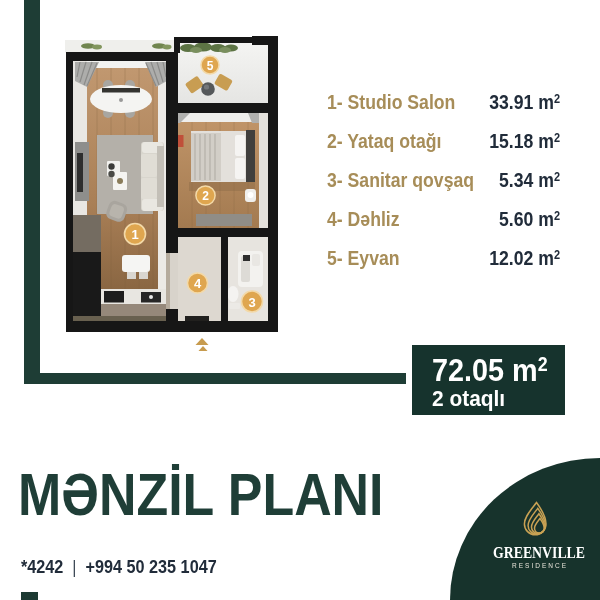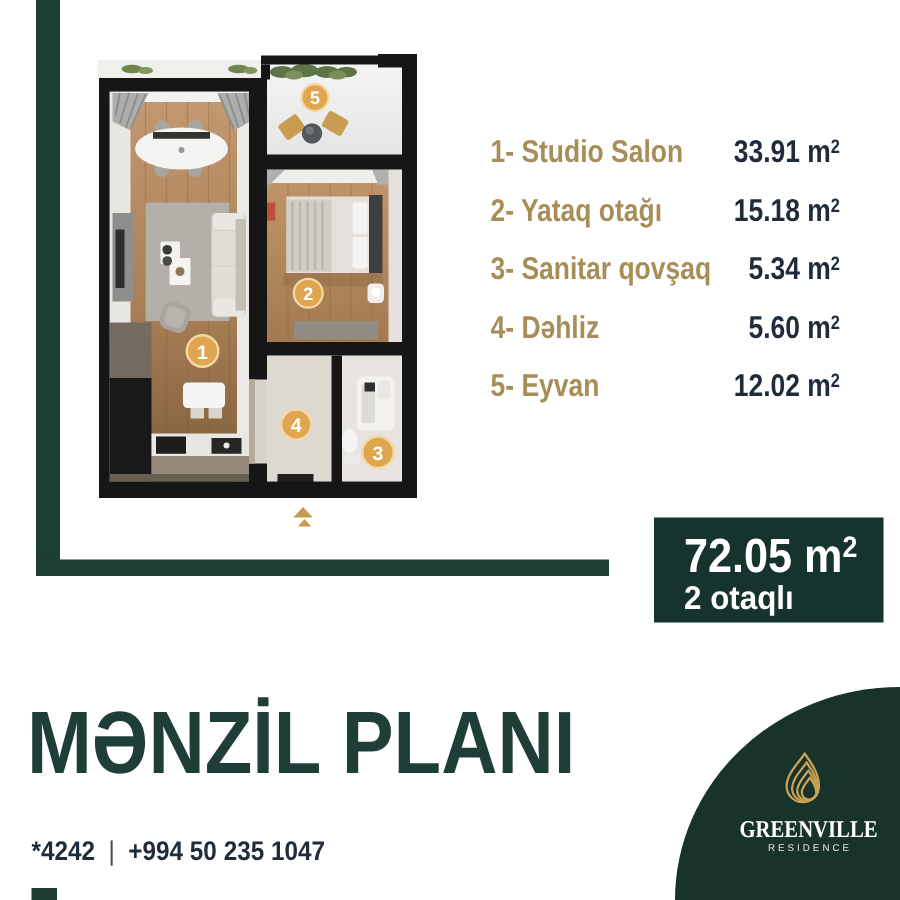--- a/index.html
+++ b/index.html
@@ -208,21 +208,21 @@
   <div class="abs navy" style="left:400px;width:160px;top:90px;font-size:21px;font-weight:bold;text-align:right;transform:scaleX(0.84);transform-origin:100% 0;white-space:nowrap;">33.91 m<span class="sup">2</span></div>
   <div class="abs gold" style="left:327px;top:129px;font-size:21px;font-weight:bold;transform:scaleX(0.84);transform-origin:0 0;white-space:nowrap;">2- Yataq otağı</div>
   <div class="abs navy" style="left:400px;width:160px;top:129px;font-size:21px;font-weight:bold;text-align:right;transform:scaleX(0.84);transform-origin:100% 0;white-space:nowrap;">15.18 m<span class="sup">2</span></div>
   <div class="abs gold" style="left:327px;top:168px;font-size:21px;font-weight:bold;transform:scaleX(0.84);transform-origin:0 0;white-space:nowrap;">3- Sanitar qovşaq</div>
   <div class="abs navy" style="left:400px;width:160px;top:168px;font-size:21px;font-weight:bold;text-align:right;transform:scaleX(0.84);transform-origin:100% 0;white-space:nowrap;">5.34 m<span class="sup">2</span></div>
   <div class="abs gold" style="left:327px;top:207px;font-size:21px;font-weight:bold;transform:scaleX(0.84);transform-origin:0 0;white-space:nowrap;">4- Dəhliz</div>
   <div class="abs navy" style="left:400px;width:160px;top:207px;font-size:21px;font-weight:bold;text-align:right;transform:scaleX(0.84);transform-origin:100% 0;white-space:nowrap;">5.60 m<span class="sup">2</span></div>
   <div class="abs gold" style="left:327px;top:246px;font-size:21px;font-weight:bold;transform:scaleX(0.84);transform-origin:0 0;white-space:nowrap;">5- Eyvan</div>
   <div class="abs navy" style="left:400px;width:160px;top:246px;font-size:21px;font-weight:bold;text-align:right;transform:scaleX(0.84);transform-origin:100% 0;white-space:nowrap;">12.02 m<span class="sup">2</span></div>
 
-  <div class="abs" style="left:436px;top:345px;width:153px;height:70px;background:#16332d;color:#fff;text-align:center;">
+  <div class="abs" style="left:412px;top:345px;width:153px;height:70px;background:#16332d;color:#fff;text-align:center;">
     <div class="abs" style="left:20px;top:7px;font-size:32px;font-weight:bold;transform:scaleX(0.9);transform-origin:0 0;white-space:nowrap;">72.05 m<span class="sup">2</span></div>
     <div class="abs" style="left:20px;top:41px;font-size:22px;font-weight:bold;transform:scaleX(0.95);transform-origin:0 0;white-space:nowrap;">2 otaqlı</div>
   </div>
 
   <div class="abs" style="left:18px;top:461px;font-size:59px;font-weight:bold;color:#1f3e37;transform:scaleX(0.88);transform-origin:0 0;white-space:nowrap;">MƏNZİL PLANI</div>
 
   <div class="abs navy" style="left:21px;top:557px;font-size:18px;font-weight:bold;transform:scaleX(0.9);transform-origin:0 0;white-space:nowrap;">*4242&nbsp;&nbsp;<span style="font-weight:normal;color:#3f4a57;">|</span>&nbsp;&nbsp;+994 50 235 1047</div>
 
   <div class="abs" style="left:21px;top:592px;width:17px;height:8px;background:#1d3a33;"></div>
 

